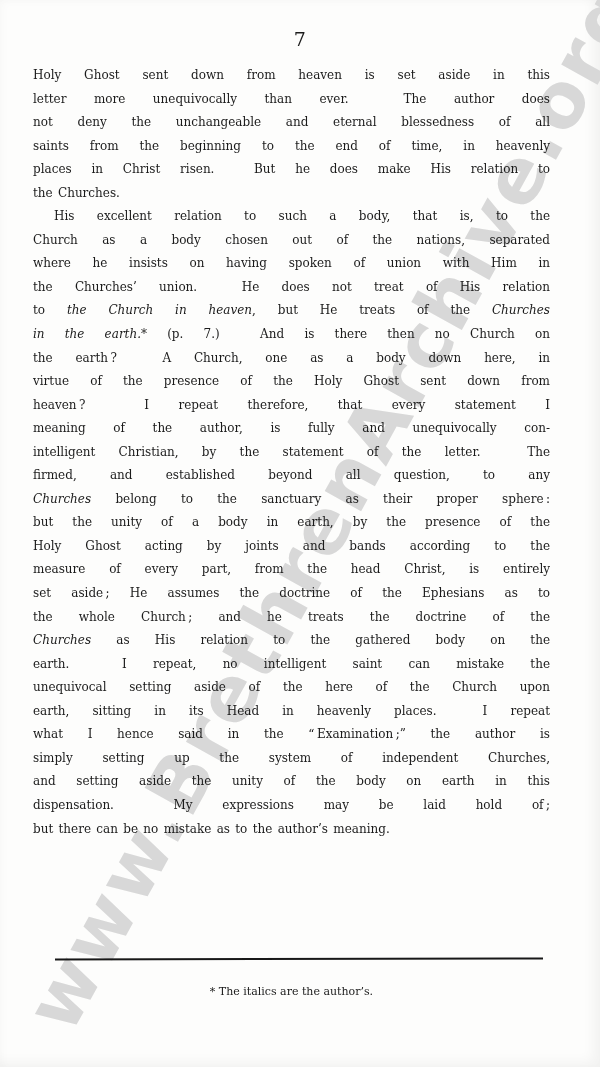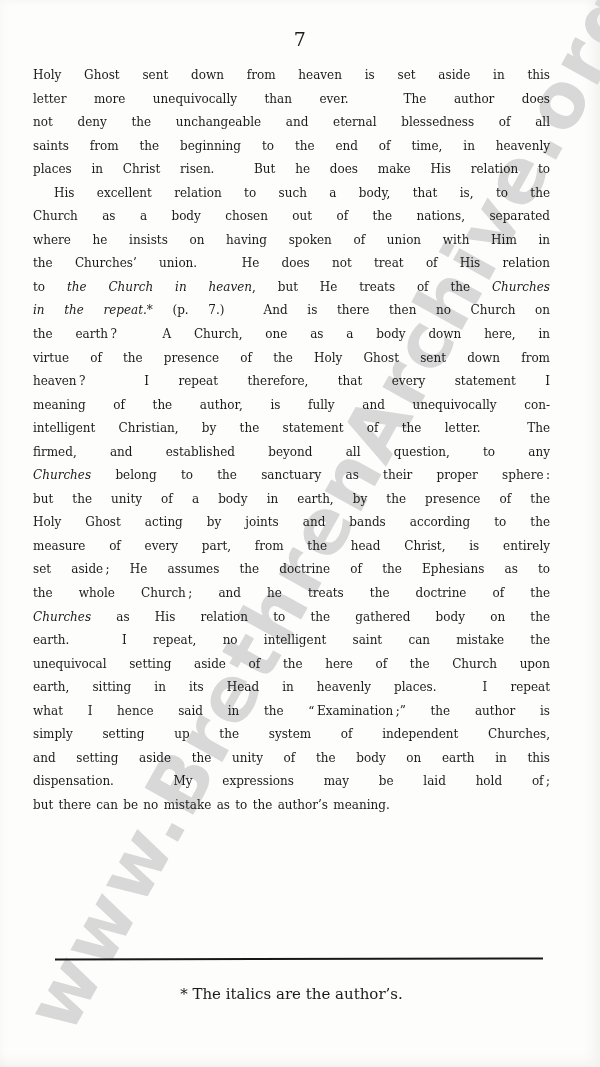--- a/index.html
+++ b/index.html
@@ -75,42 +75,43 @@
     background: #181818;
     transform: rotate(-0.12deg);
     z-index: 2;
   }
   .footnote {
     position: absolute;
     left: 33px;
     top: 985px;
     width: 517px;
     text-align: center;
-    font-size: 15px;
+    font-size: 11px;
     z-index: 2;
   }
 </style>
 </head>
 <body>
 
 <div class="page">
   <div class="watermark">www.BrethrenArchive.org</div>
   <div class="page-number">7</div>
   <div class="text-block">
       <div class="line">Holy Ghost sent down from heaven is set aside in this</div>
       <div class="line">letter more unequivocally than ever.&nbsp; The author does</div>
       <div class="line">not deny the unchangeable and eternal blessedness of all</div>
       <div class="line">saints from the beginning to the end of time, in heavenly</div>
       <div class="line">places in Christ risen.&nbsp; But he does make His relation to</div>
+      <div class="line para-end">the Churches.</div>
       <div class="line indent">His excellent relation to such a body, that is, to the</div>
       <div class="line">Church as a body chosen out of the nations, separated</div>
       <div class="line">where he insists on having spoken of union with Him in</div>
       <div class="line">the Churches’ union.&nbsp; He does not treat of His relation</div>
       <div class="line">to <i>the Church in heaven</i>, but He treats of the <i>Churches</i></div>
-      <div class="line"><i>in the repeat.</i>* (p. 7.)&nbsp; And is there then no Church on</div>
+      <div class="line"><i>in the earth.</i>* (p. 7.)&nbsp; And is there then no Church on</div>
       <div class="line">the earth ?&nbsp; A Church, one as a body down here, in</div>
       <div class="line">virtue of the presence of the Holy Ghost sent down from</div>
       <div class="line">heaven ?&nbsp; I repeat therefore, that every statement I</div>
       <div class="line">meaning of the author, is fully and unequivocally con-</div>
       <div class="line">intelligent Christian, by the statement of the letter.&nbsp; The</div>
       <div class="line">firmed, and established beyond all question, to any</div>
       <div class="line"><i>Churches</i> belong to the sanctuary as their proper sphere :</div>
       <div class="line">but the unity of a body in earth, by the presence of the</div>
       <div class="line">Holy Ghost acting by joints and bands according to the</div>
       <div class="line">measure of every part, from the head Christ, is entirely</div>

